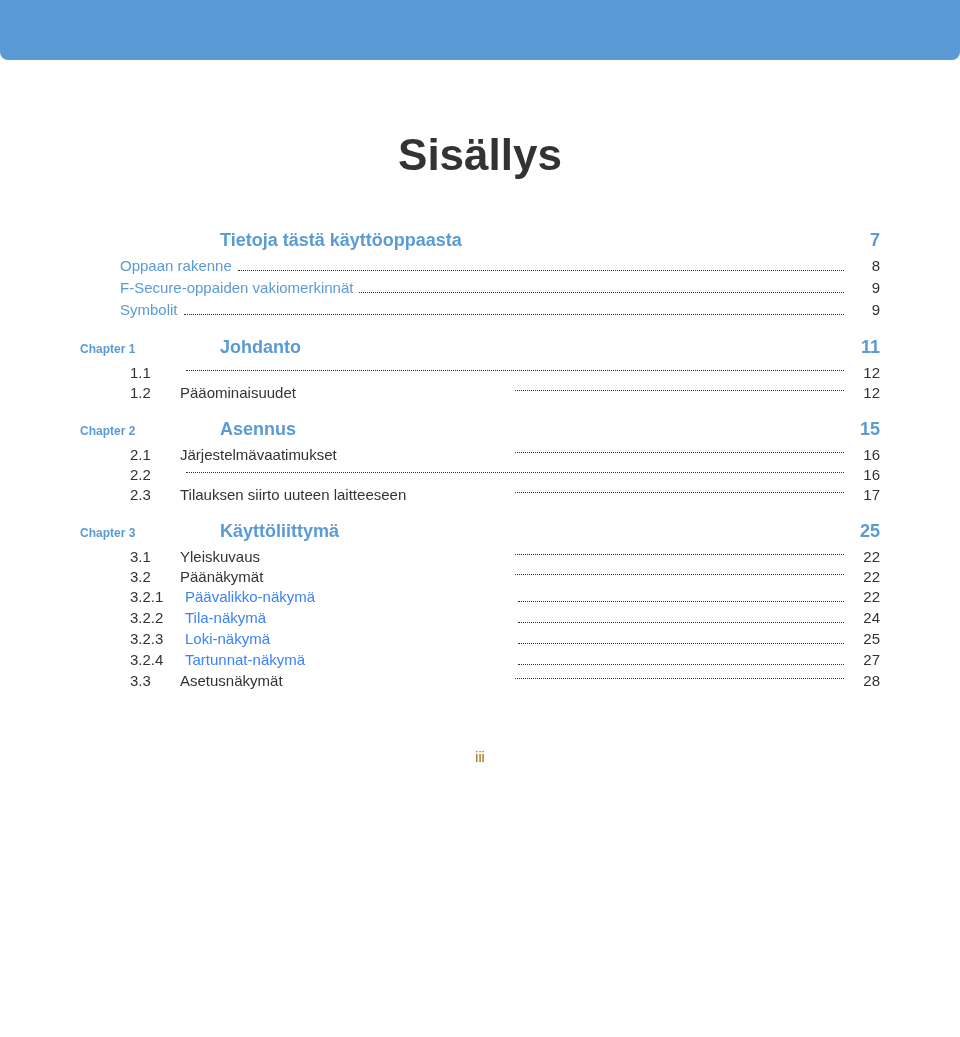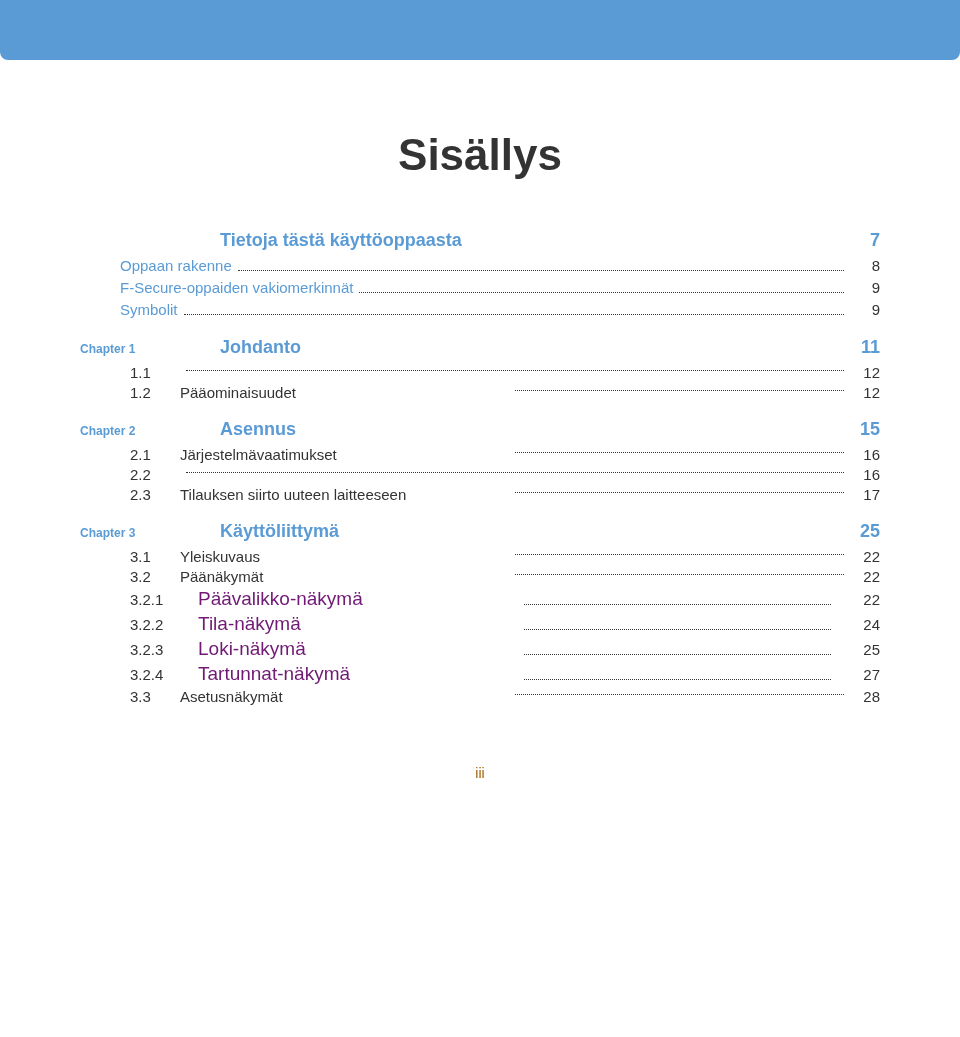--- a/index.html
+++ b/index.html
@@ -131,32 +131,31 @@
       text-align: right;
     }
 
     .toc-subsection-entry {
       display: flex;
       justify-content: space-between;
       align-items: baseline;
       margin-bottom: 3px;
       margin-top: 3px;
       padding-left: 50px;
-      gap: 13px;
     }
 
     .toc-subsection-entry .subsection-num {
       color: #333333;
       font-size: 15px;
       min-width: 55px;
     }
 
     .toc-subsection-entry .subsection-title {
-      color: #701a75;
-      font-size: 19px;
+      color: #3b82f6;
+      font-size: 15px;
       flex: 1;
     }
 
     .toc-subsection-entry .subsection-dots {
       flex: 1;
       border-bottom: 1px dotted #333;
       margin: 0 6px 4px 6px;
     }
 
     .toc-subsection-entry .subsection-page {

